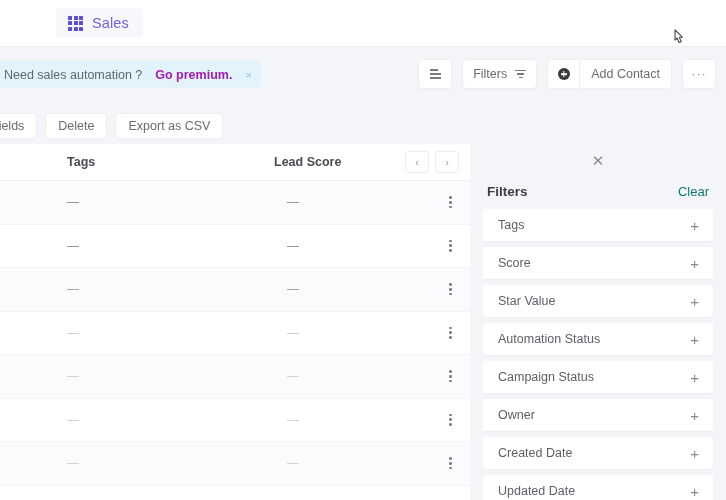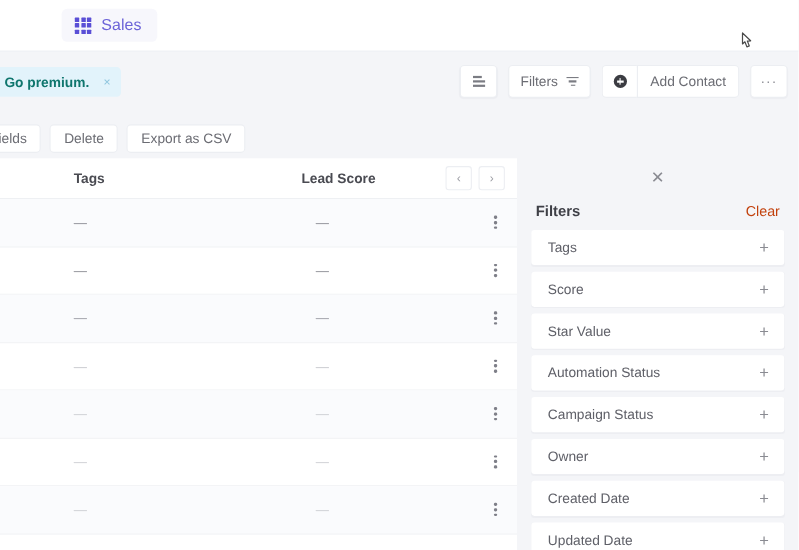--- a/index.html
+++ b/index.html
@@ -134,21 +134,21 @@
   .promo {
     position: absolute; left: -8px; top: 61px;
     display: flex; align-items: center; gap: 13px;
     height: 27px;
     padding: 0 9px 0 12px;
     background: #e2f3fb;
     border-radius: 4px;
     font-size: 12.5px; color: #5a6a72;
     white-space: nowrap;
   }
-  .promo a { color: #0f766e; font-weight: bold; text-decoration: none; }
+  .promo a { color: #a21caf; font-weight: bold; text-decoration: none; }
   .promo .x { color: #8fc6de; font-size: 11px; cursor: pointer; }
 
   .tool-right {
     position: absolute; right: 10px; top: 59px;
     display: flex; align-items: center; gap: 10px;
   }
   .tbtn {
     height: 30px;
     background: #ffffff;
     border: 1px solid #eceef2;
@@ -265,21 +265,21 @@
   .fp-close {
     height: 34px;
     display: flex; align-items: center; justify-content: center;
     font-size: 15px; color: #8a8b92; cursor: pointer;
   }
   .fp-head {
     display: flex; align-items: center; justify-content: space-between;
     padding: 6px 17px 10px 17px;
   }
   .fp-title { font-size: 13.5px; font-weight: bold; color: #3e3f46; }
-  .fp-clear { font-size: 13px; color: #c2410c; cursor: pointer; }
+  .fp-clear { font-size: 13px; color: #0f766e; cursor: pointer; }
   .fitem {
     margin: 0 13px 6px 13px;
     height: 32px;
     background: #ffffff;
     border-radius: 3px;
     display: flex; align-items: center; justify-content: space-between;
     padding: 0 14px 0 15px;
     font-size: 12.5px; color: #5f6068;
     cursor: pointer;
     box-shadow: 0 1px 1px rgba(32,40,60,.03);
@@ -308,20 +308,21 @@
     </div>
 
   </div>
 
   <svg class="cursor" viewBox="0 0 16 20">
     <path d="M3 2 L3 12 L5.2 10 L7 14.6 L9.2 13.7 L7.4 9.3 L10.4 9.1 Z" fill="#ffffff" stroke="#4a4a4a" stroke-width="1.1" stroke-linejoin="round"></path>
   </svg>
 
   <div class="banner-row"></div>
   <div class="promo">
+    <span>Need sales automation ?</span>
     <a href="#">Go premium.</a>
     <span class="x">×</span>
   </div>
 
   <div class="tool-right">
     <div class="tbtn tbtn-sq">
       <span class="list-ic">
           <i></i>
           <i></i>
           <i></i>

